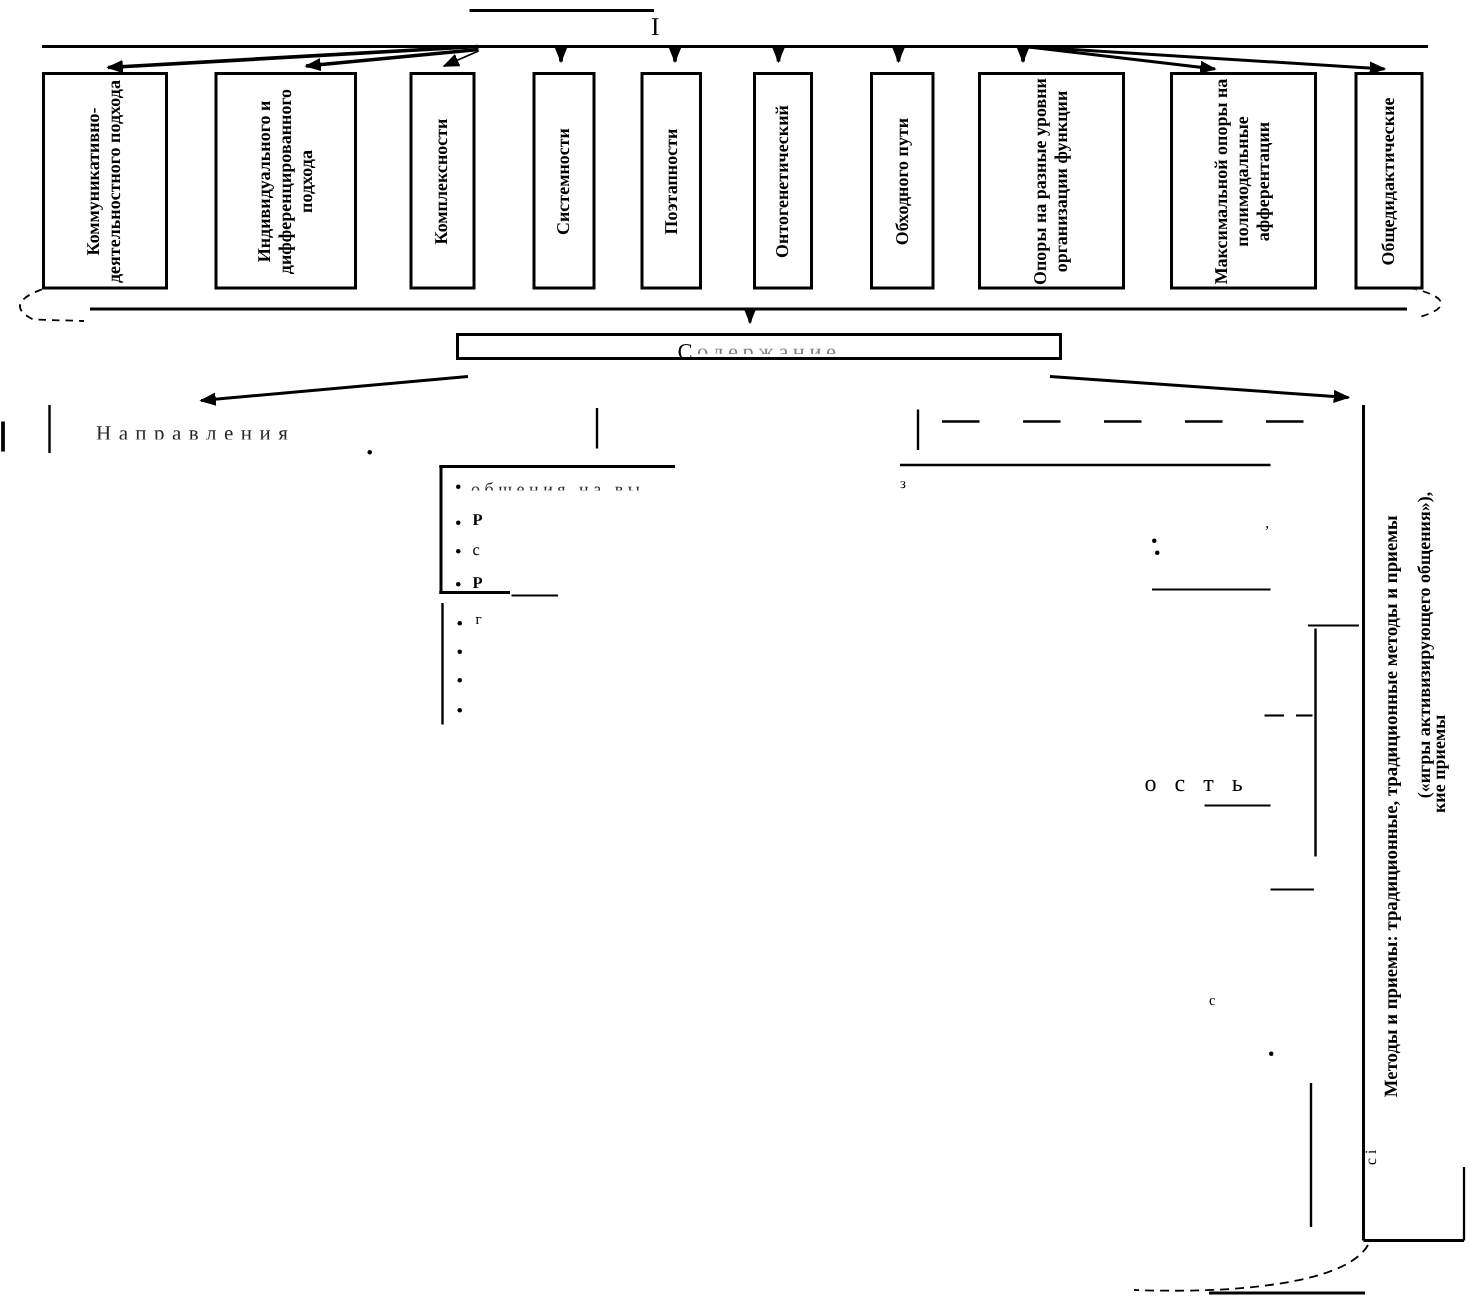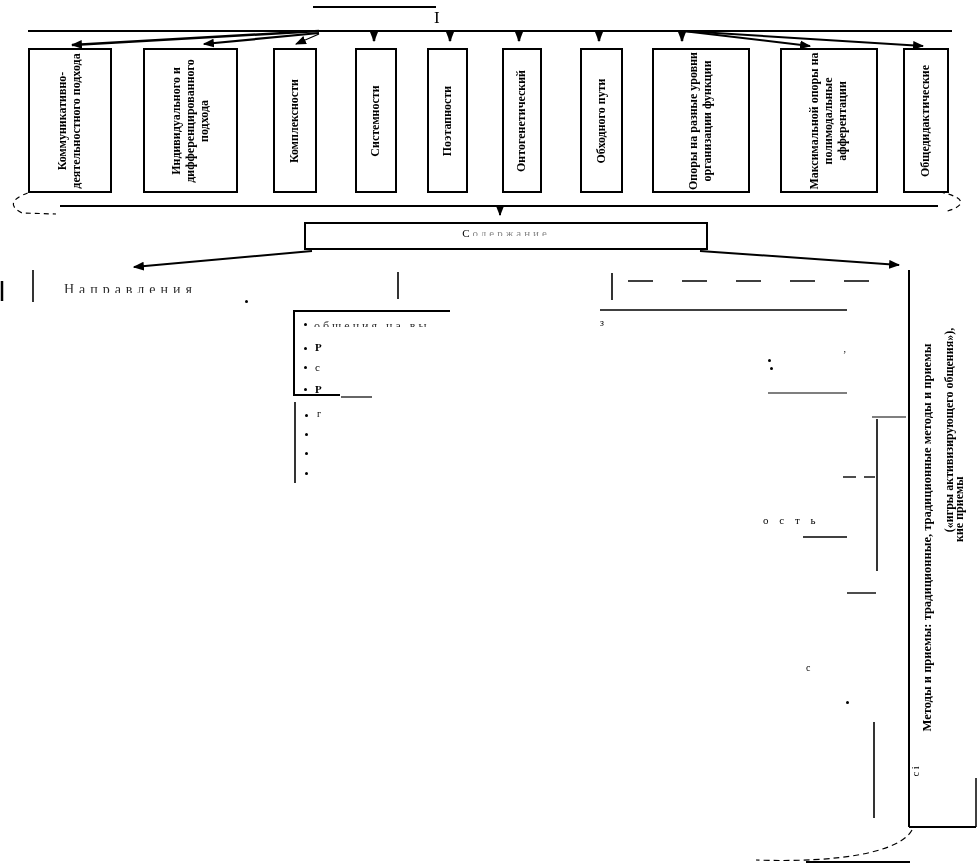--- a/index.html
+++ b/index.html
@@ -10,23 +10,23 @@
   
   .caption-numeral{position:absolute;left:434px;top:8px;font-size:17px;}
 
   
   .pbox{position:absolute;top:48px;height:145px;border:2px solid #000;background:#fff;box-sizing:border-box;}
   .ptext{position:absolute;left:50%;top:50%;width:141px;
          transform:translate(-50%,-50%) rotate(-90deg);
          text-align:center;font-size:12px;line-height:1.15;font-weight:bold;}
 
   
-  .cbox{position:absolute;left:304px;top:222px;width:404px;height:28px;
+  .cbox{position:absolute;left:304px;top:222px;width:404px;height:18px;
         border:2px solid #000;box-sizing:border-box;text-align:center;
-        font-size:11px;letter-spacing:3px;}
+        font-size:15px;letter-spacing:3px;}
   .letter-tops{display:inline-block;overflow:hidden;vertical-align:top;}
   .cbox .letter-tops{height:9px;opacity:.5;margin-top:3px;}
   .cbox .cfirst{display:inline-block;margin-top:3px;}
 
   .directions{position:absolute;left:64px;top:282px;font-size:14px;letter-spacing:5px;opacity:.85;}
   .directions .letter-tops{height:11px;text-decoration:underline;}
 
   
   .lbox{position:absolute;left:293px;top:310px;width:157px;height:86px;
         border-top:2px solid #000;border-left:2px solid #000;box-sizing:border-box;}
@@ -36,21 +36,21 @@
   .bullet-frag1 .letter-tops{height:8px;}
 
   
   .rot{position:absolute;transform:rotate(-90deg);transform-origin:center center;
        text-align:center;font-weight:bold;white-space:nowrap;}
   .m-line1{left:675px;top:530px;width:505px;height:15px;font-size:12.5px;}
   .m-line2{left:784px;top:423px;width:330px;height:14px;font-size:12px;}
   .m-line3{left:929px;top:505px;width:60px;height:14px;font-size:12px;}
   .m-frag {left:901px;top:765px;width:30px;height:13px;font-size:10.5px;font-weight:normal;}
 
-  .ost{position:absolute;left:763px;top:514px;font-size:11px;letter-spacing:4px;text-align:center;}
+  .ost{position:absolute;left:763px;top:514px;font-size:16px;letter-spacing:4px;text-align:center;}
 </style>
 </head>
 <body>
 
 <div class="page">
 
   <svg class="overlay" viewBox="0 0 980 864" xmlns="http://www.w3.org/2000/svg">
     <defs>
       <marker id="ah" viewBox="0 0 10 8" refX="9" refY="4" markerWidth="11" markerHeight="9" orient="auto" markerUnits="userSpaceOnUse">
         <path d="M0,0 L10,4 L0,8 z" fill="#000"></path>

